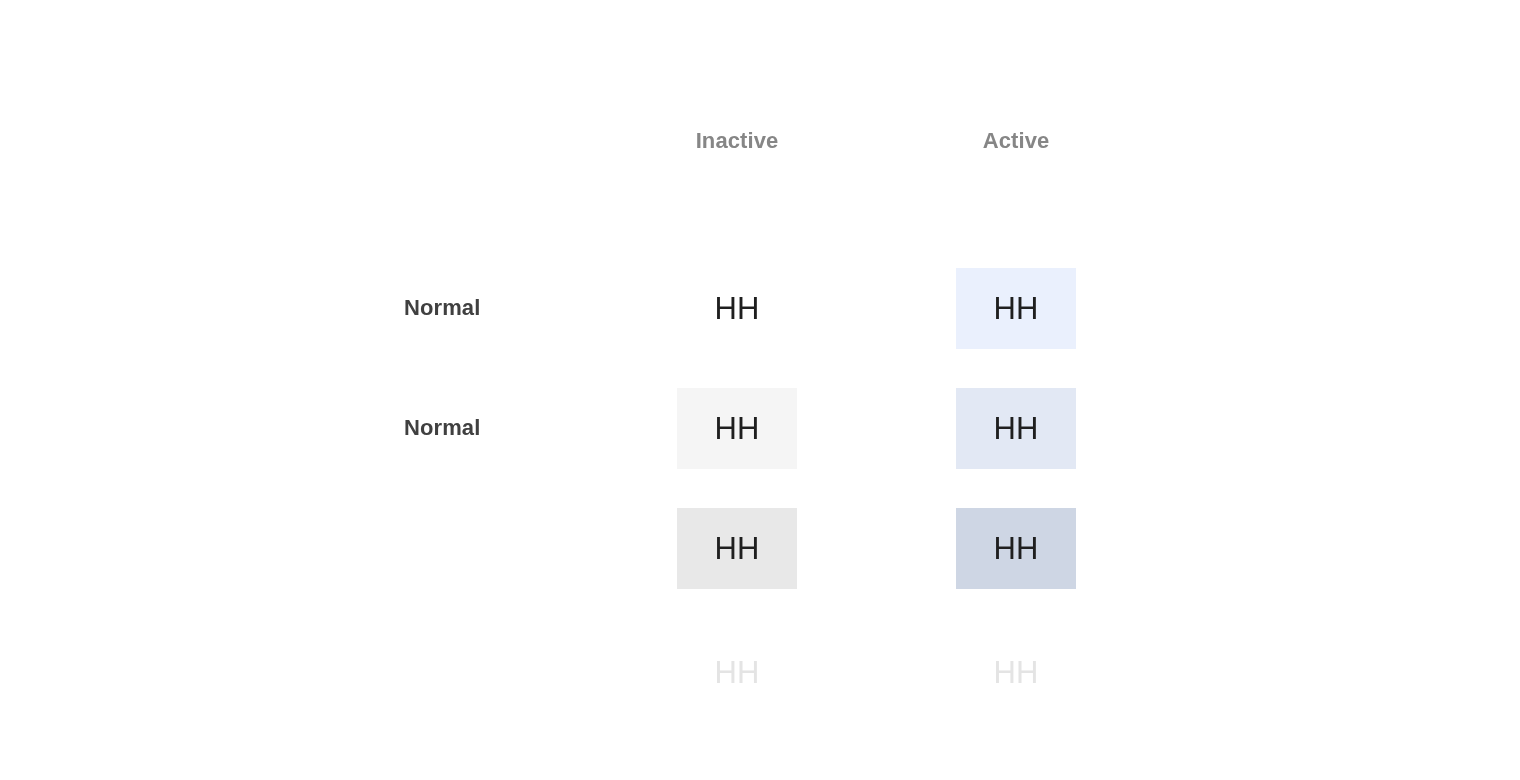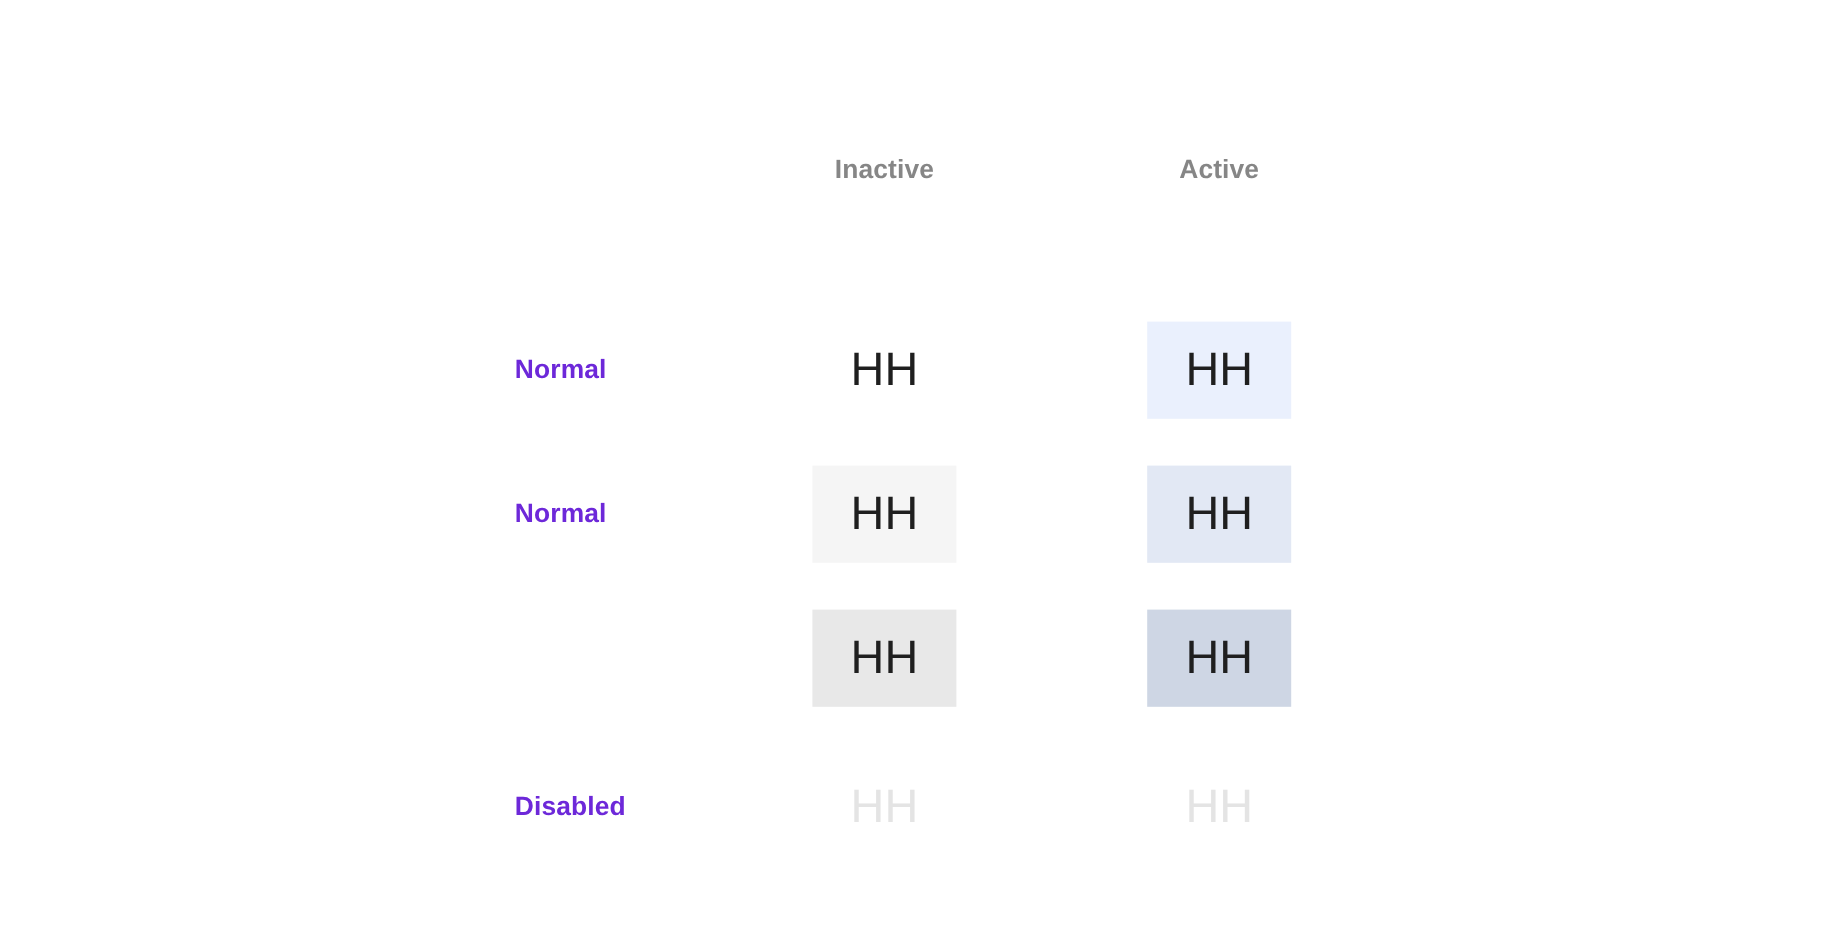--- a/index.html
+++ b/index.html
@@ -56,25 +56,24 @@
   .header-gap {
     grid-column: 1 / span 4;
     grid-row: 2;
   }
 
   
   .row-label {
     grid-column: 1;
     font-size: 22px;
     font-weight: bold;
-    color: #6d28d9;
+    color: #404040;
     text-align: left;
     white-space: nowrap;
     letter-spacing: 0.1px;
-    margin-left: 25px;
   }
   .row-label.r-normal   { grid-row: 3; }
   .row-label.r-hovered  { grid-row: 4; }
   .row-label.r-pressed  { grid-row: 5; }
   .row-label.r-disabled { grid-row: 6; }
 
   
   .cell {
     width: 120px;
     height: 81px;
@@ -86,21 +85,21 @@
   }
   .cell-inactive { grid-column: 2; }
   .cell-active   { grid-column: 4; }
 
   .cell.row-normal   { grid-row: 3; }
   .cell.row-hovered  { grid-row: 4; }
   .cell.row-pressed  { grid-row: 5; }
   .cell.row-disabled { grid-row: 6; }
 
   .sample-text {
-    font-size: 39px;
+    font-size: 31px;
     font-weight: normal;
     color: #1f1f1f;
     line-height: 1;
     letter-spacing: 0px;
     user-select: none;
   }
   .sample-text.muted {
     color: #e4e4e4;
   }
 </style>
@@ -132,21 +131,20 @@
       <span class="sample-text">HH</span>
     </div>
 
     <div class="cell cell-inactive row-pressed" style="background:#e8e8e8;">
       <span class="sample-text">HH</span>
     </div>
     <div class="cell cell-active row-pressed" style="background:#ced6e4;">
       <span class="sample-text">HH</span>
     </div>
 
-    <div class="row-label r-disabled">Disabled</div>
     <div class="cell cell-inactive row-disabled">
       <span class="sample-text muted">HH</span>
     </div>
     <div class="cell cell-active row-disabled">
       <span class="sample-text muted">HH</span>
     </div>
 
   </div>
 </div>
 

